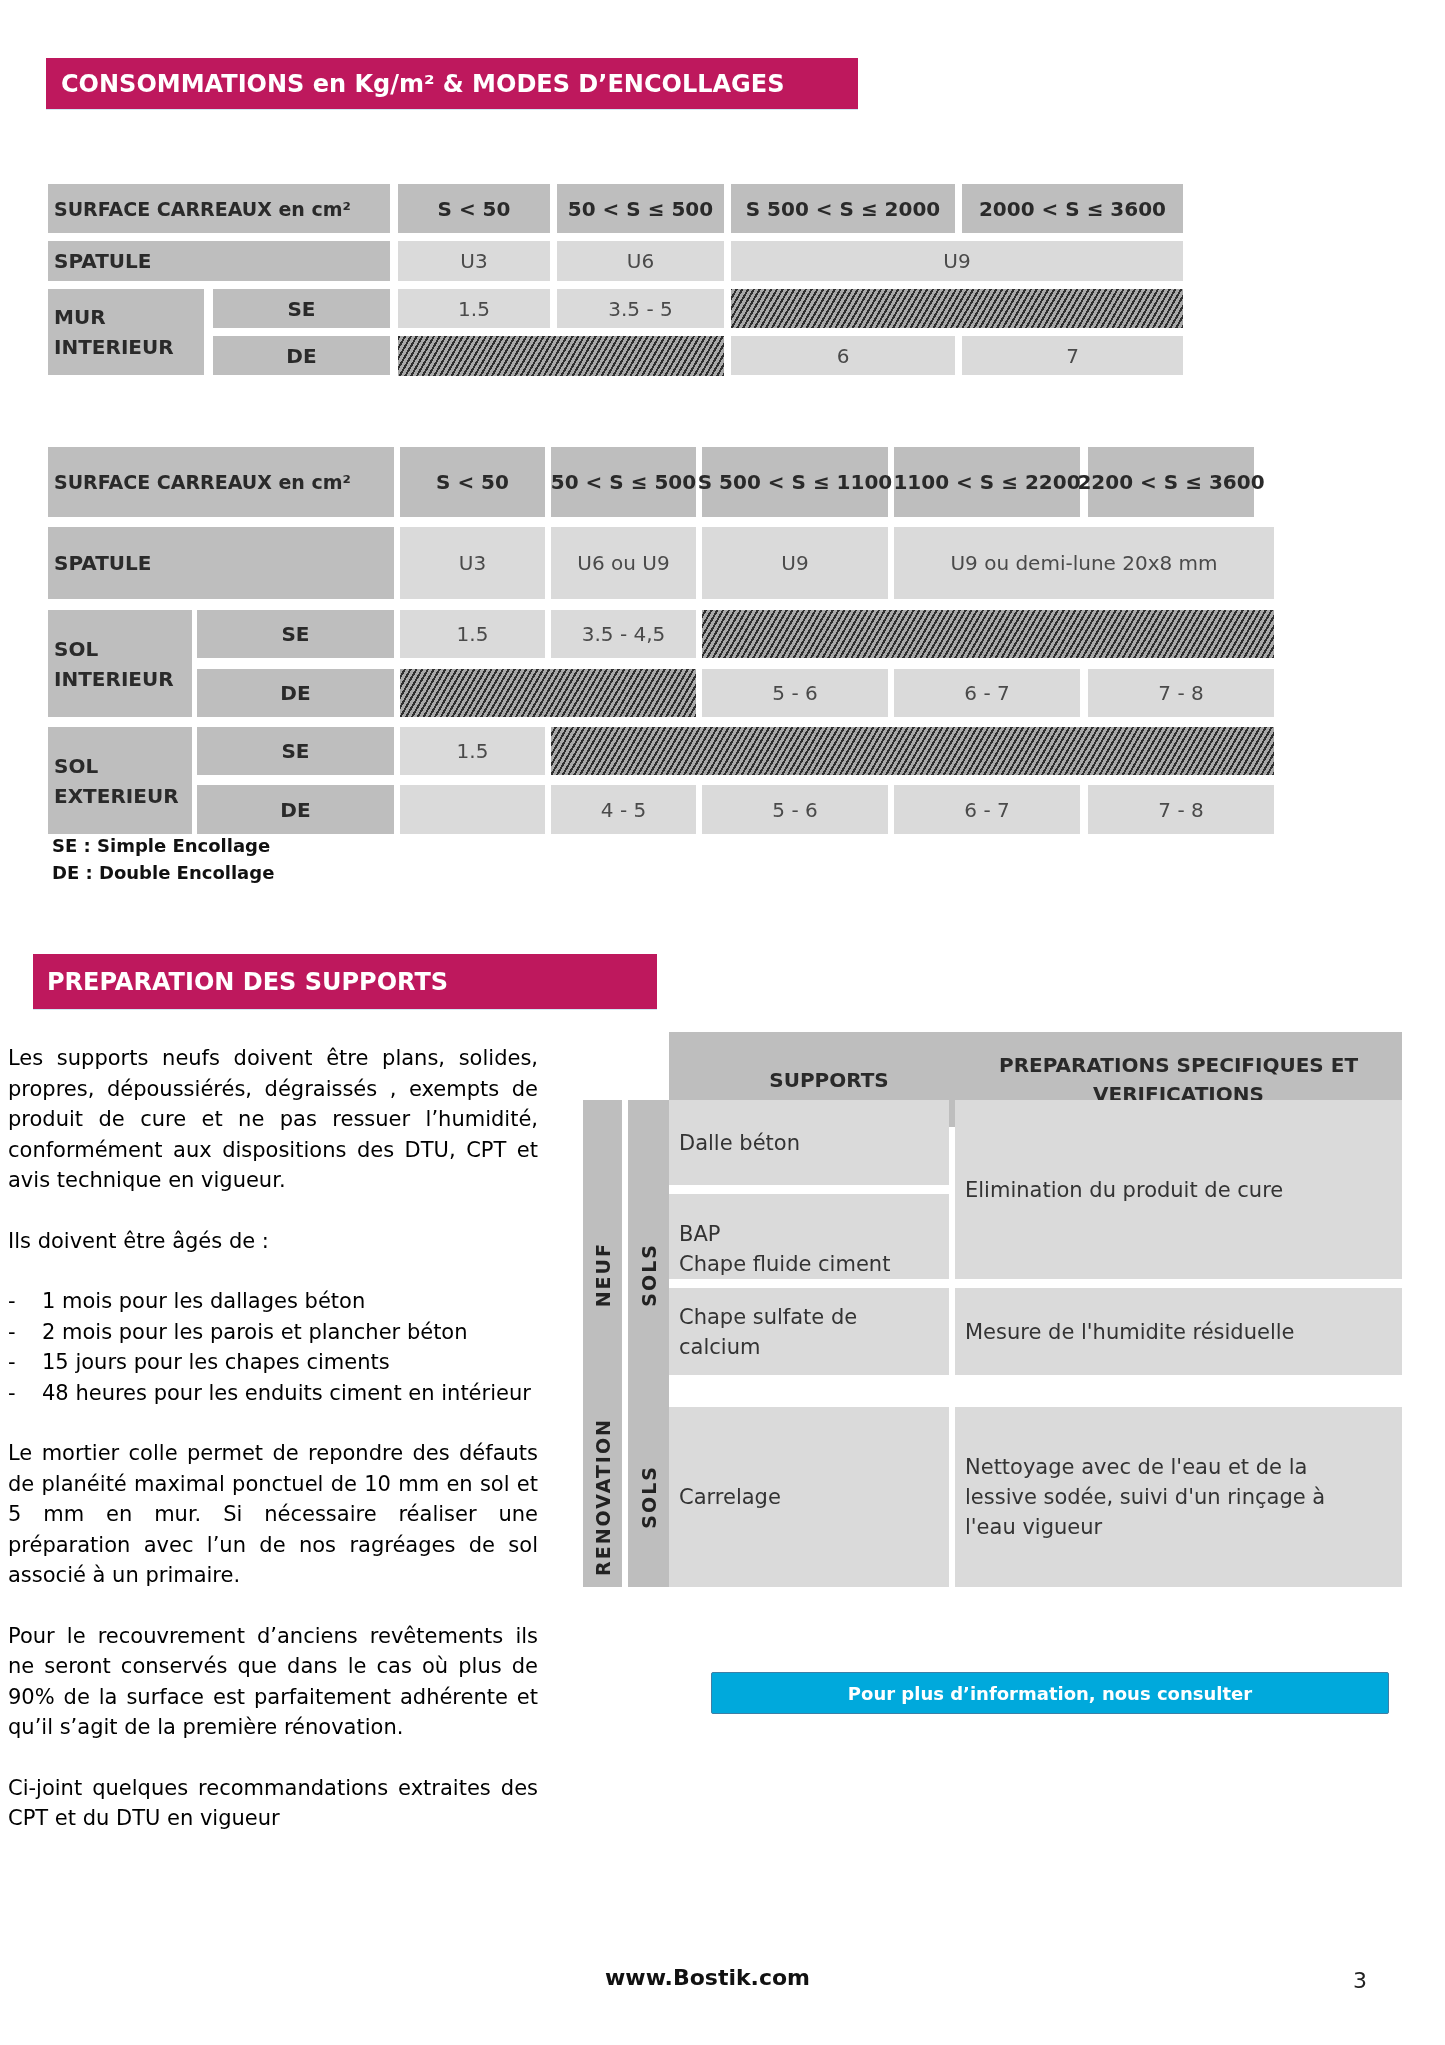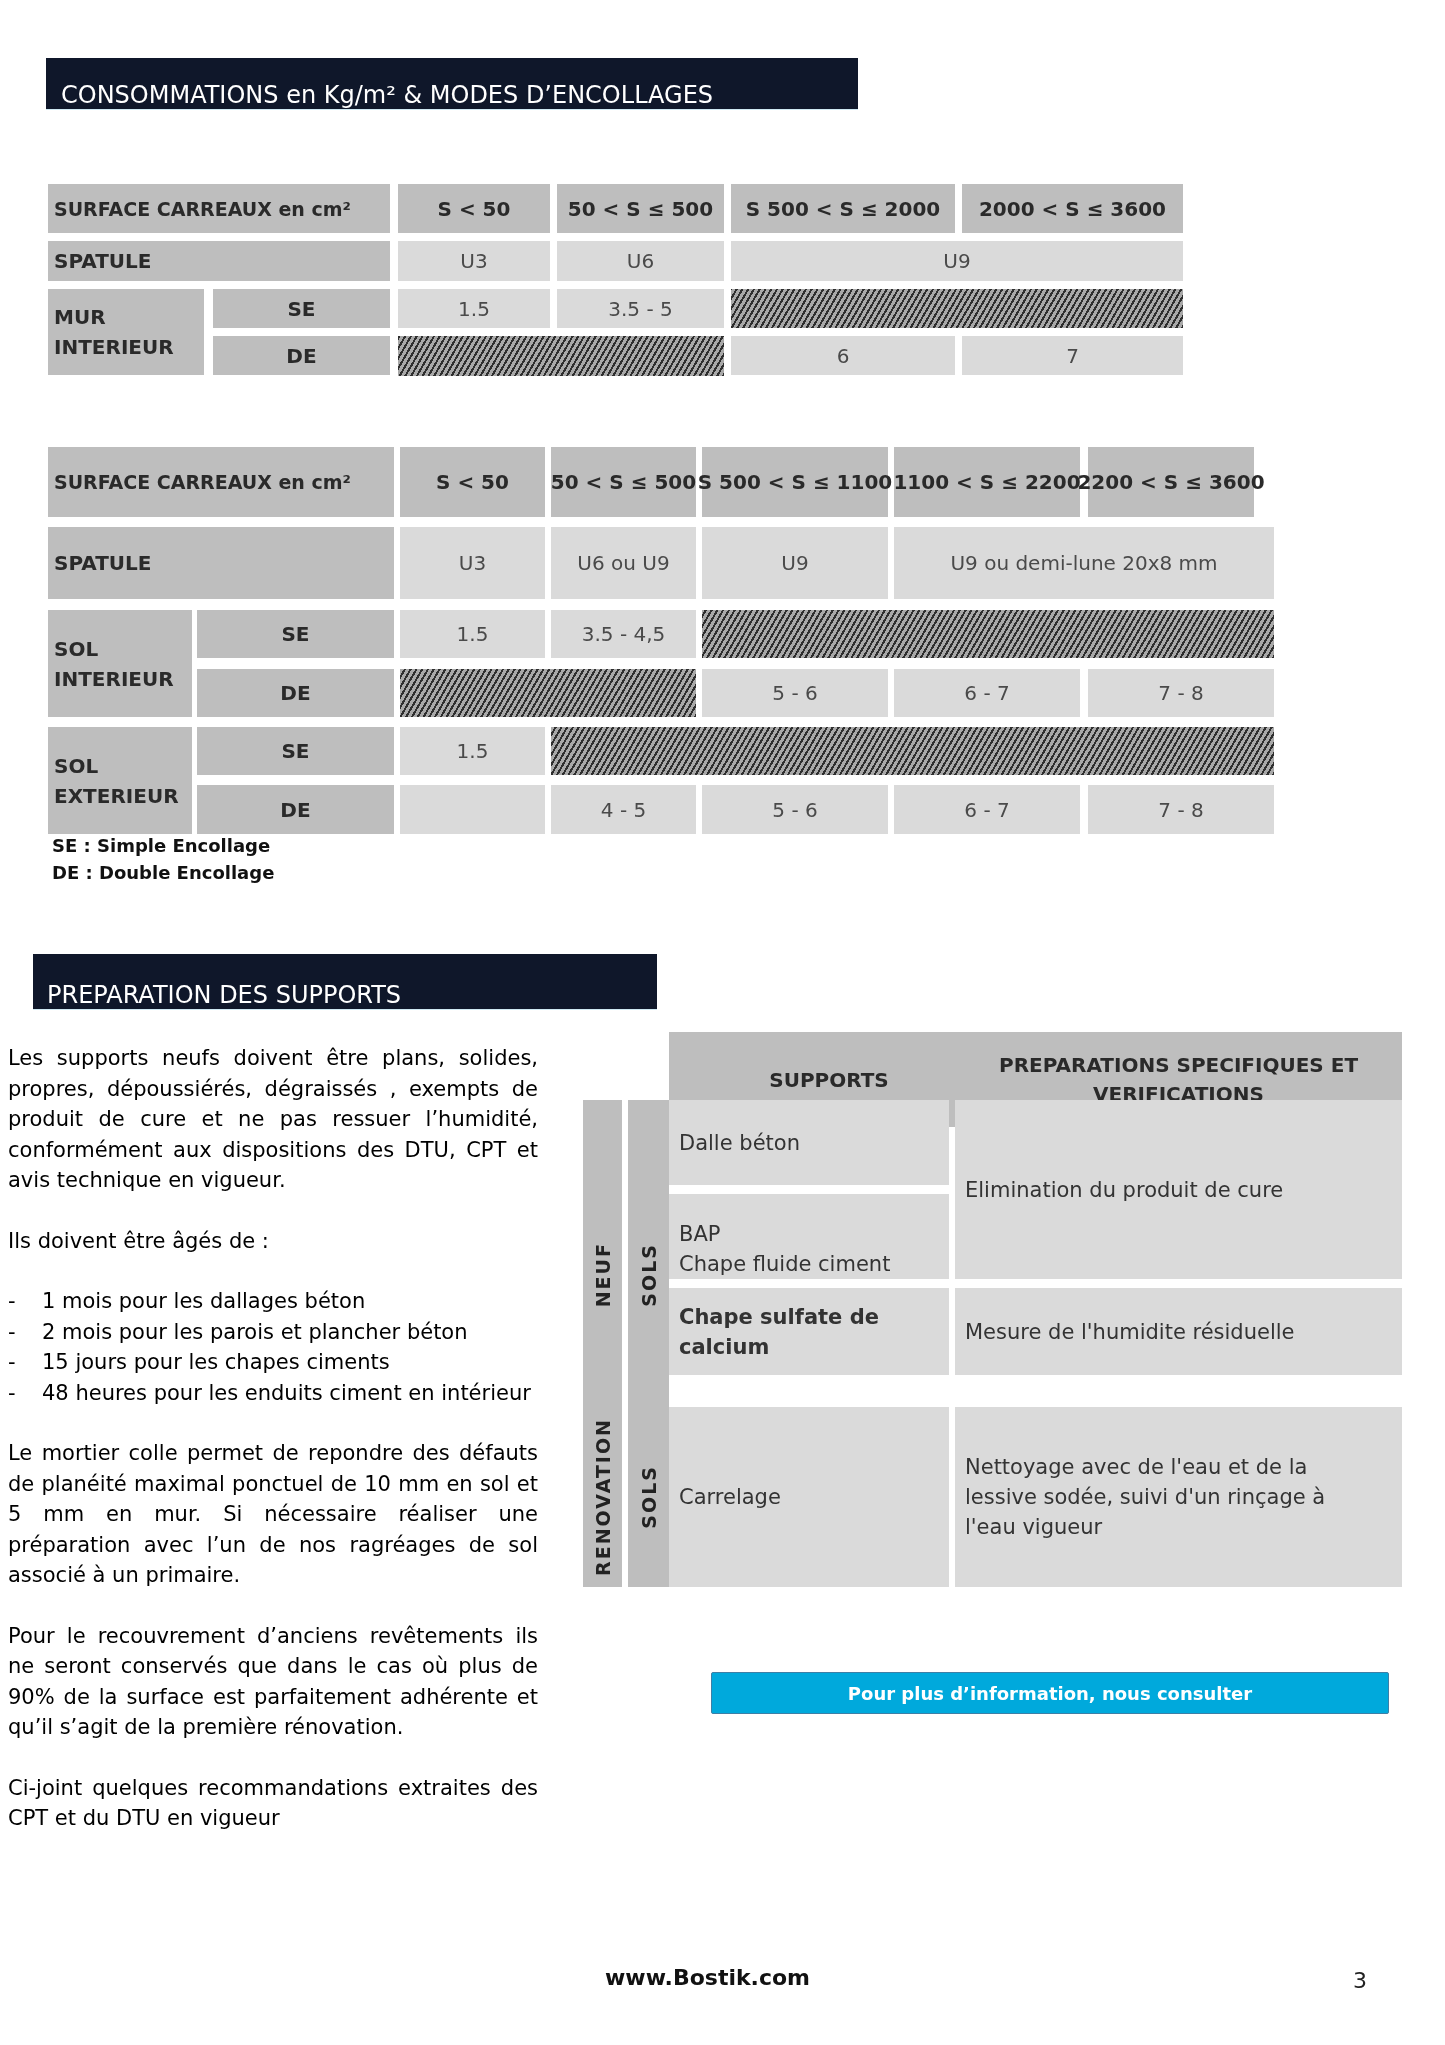--- a/index.html
+++ b/index.html
@@ -1,19 +1,19 @@
 <!DOCTYPE html>
 <html><head>
 <meta charset="utf-8">
 <style>
   html, body { margin:0; padding:0; background:#ffffff; }
   body { width:1445px; height:2045px; position:relative; overflow:hidden;
          font-family:"DejaVu Sans", sans-serif; color:#1e1e1e; }
   .abs { position:absolute; box-sizing:border-box; }
-  .banner { background:#0f172a; color:#fff; font-weight:normal; display:flex; align-items:flex-end;
+  .banner { background:#be185d; color:#fff; font-weight:bold; display:flex; align-items:center;
             box-shadow:0 1px 0 #cfe9f3; }
   .banner span { white-space:nowrap; }
   .cell { position:absolute; box-sizing:border-box; display:flex; align-items:center; justify-content:center;
           font-size:20px; color:#444; white-space:nowrap; }
   .hd { background:#bebebe; color:#2a2a2a; font-weight:bold; }
   .lt { background:#dadada; color:#4a4a4a; }
   .lbl { background:#bebebe; color:#2a2a2a; font-weight:bold; justify-content:flex-start; padding-left:6px; }
   .sub { background:#bebebe; color:#2a2a2a; font-weight:bold; }
   .hatch { background-color:#9a9a9a;
            background-image:repeating-linear-gradient(-60deg, #2e2e2e 0 2px, #a8a8a8 2px 5px); }
@@ -147,21 +147,21 @@
     <span class="vert">SOLS</span>
   </div>
 
   <div class="cell lt t3" style="left:669px; top:1100px; width:280px; height:85px; justify-content:flex-start; padding-left:10px;">
     <span>Dalle béton</span>
   </div>
   <div class="cell lt t3 stack" style="left:669px; top:1194px; width:280px; height:85px; padding-left:10px; padding-top:24px; line-height:30px;">
     <span>BAP</span>
     <span>Chape fluide ciment</span>
   </div>
-  <div class="cell lt t3 stack" style="left:669px; top:1288px; width:280px; height:87px; padding-left:10px; line-height:30px;font-weight:bold;">
+  <div class="cell lt t3 stack" style="left:669px; top:1288px; width:280px; height:87px; padding-left:10px; line-height:30px;">
     <span>Chape sulfate de</span>
     <span>calcium</span>
   </div>
 
   <div class="cell lt t3" style="left:955px; top:1100px; width:447px; height:179px; justify-content:flex-start; padding-left:10px;">
     <span>Elimination du produit de cure</span>
   </div>
   <div class="cell lt t3" style="left:955px; top:1288px; width:447px; height:87px; justify-content:flex-start; padding-left:10px;">
     <span>Mesure de l'humidite résiduelle</span>
   </div>

